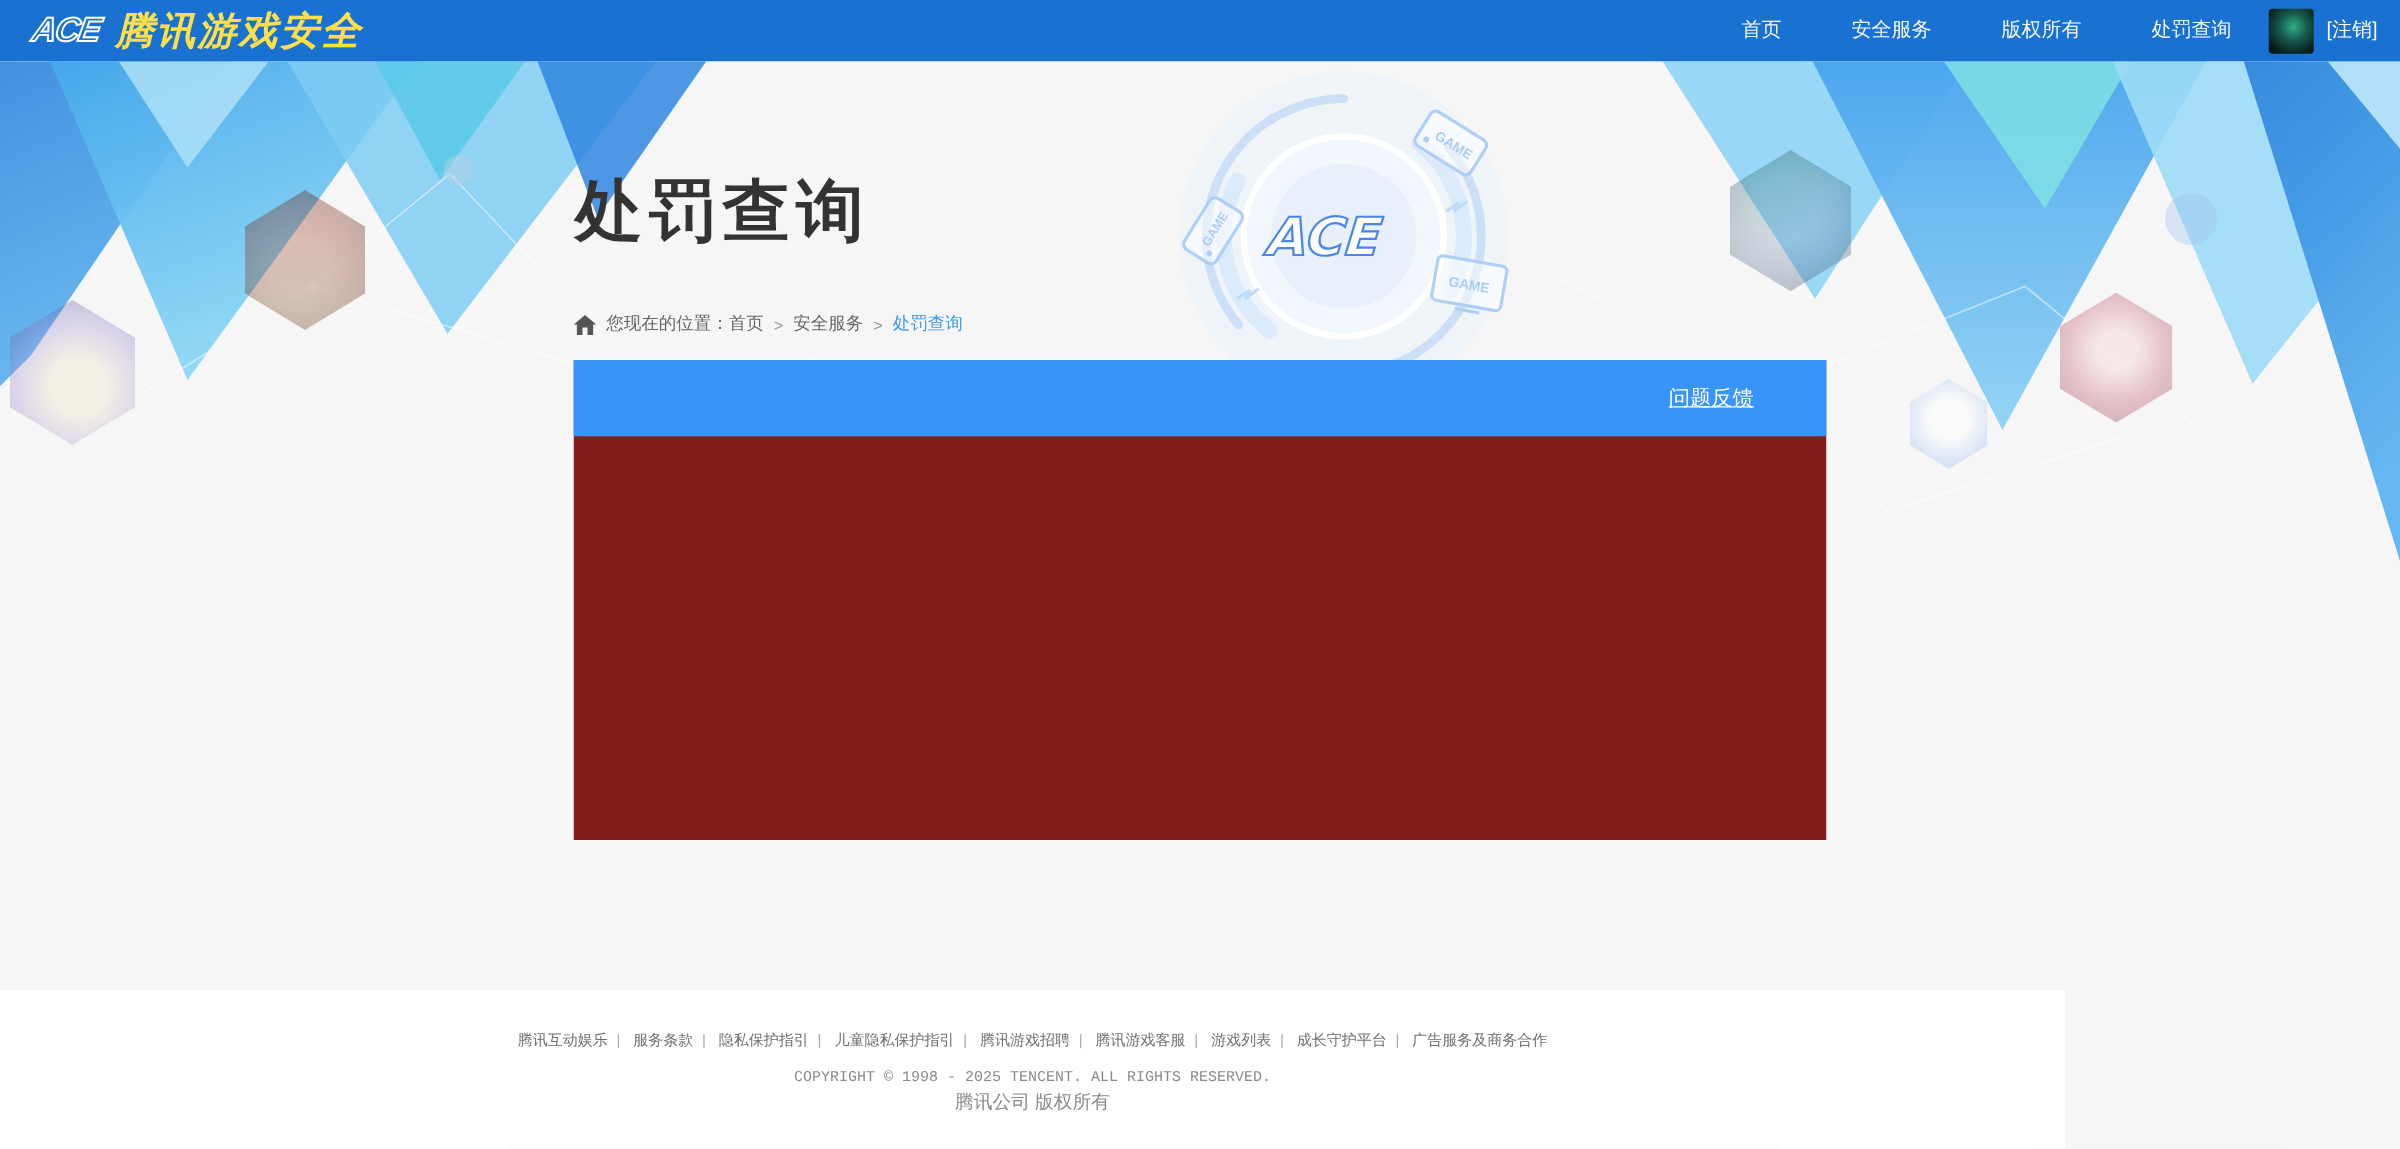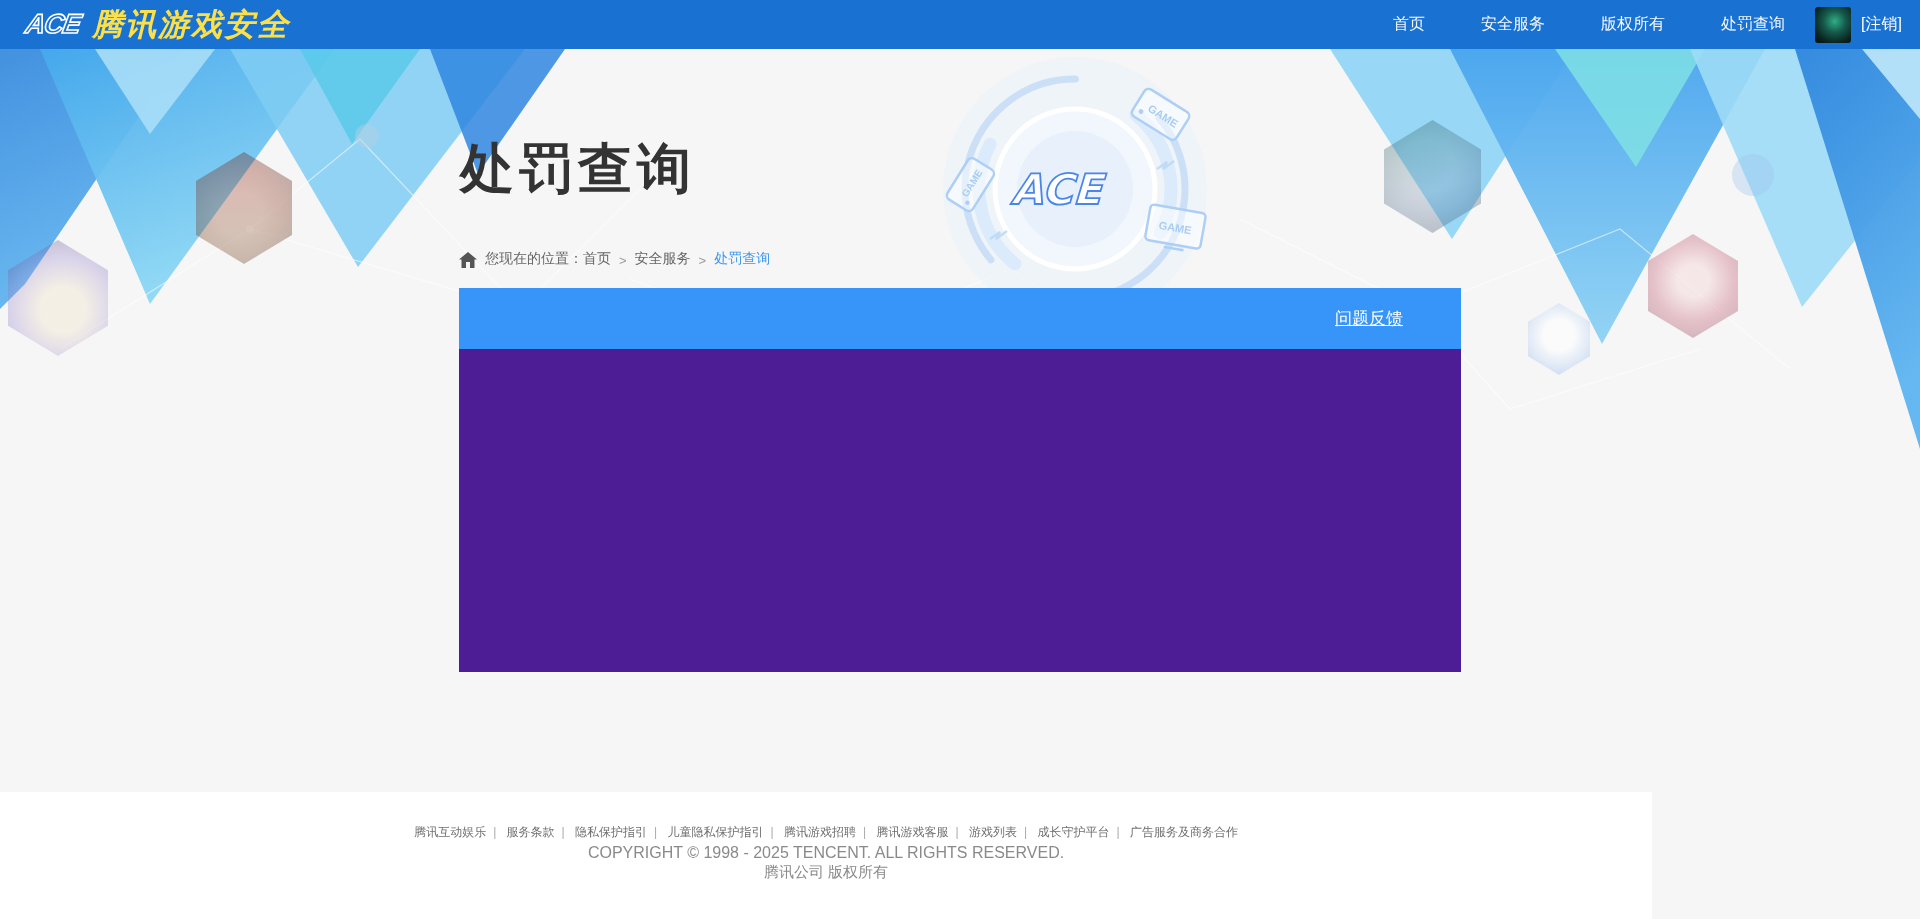--- a/index.html
+++ b/index.html
@@ -33,32 +33,32 @@
   .emblem { position:absolute; left:935px; top:0px; width:280px; height:280px; }
 
   .hero-title { position:absolute; left:460px; top:84px; font-size:54px; font-weight:bold; color:#333333; letter-spacing:5px; }
   .breadcrumb { position:absolute; left:459px; top:201px; display:flex; align-items:flex-end; font-size:14px; color:#666666; }
   .breadcrumb .home-icon { margin-right:8px; display:inline-flex; }
   .breadcrumb .crumb { color:#666666; cursor:pointer; }
   .breadcrumb .sep { color:#999999; margin:0 8px; font-size:13px; }
   .breadcrumb .crumb.current { color:#3b97f0; cursor:default; }
 
   
-  .card { position:absolute; left:459px; top:239px; width:1002px; height:384px; background:#4c1d95; z-index:10; }
+  .card { position:absolute; left:459px; top:239px; width:1002px; height:384px; background:#7f1d1d; z-index:10; }
   .card-bar { height:61px; background:#3794f8; display:flex; align-items:center; justify-content:flex-end; }
   .feedback-link { color:#ffffff; font-size:17px; text-decoration:underline; margin-right:58px; cursor:pointer; }
   .card-body { padding:47px 0 0 49px; }
   .result-msg { font-size:20px; color:#9a9a9a; letter-spacing:1px; }
 
   
   .footer { position:absolute; left:0; top:792px; width:1652px; height:127px; background:#ffffff; text-align:center; padding-top:34px; }
   .footer-links { font-size:12px; color:#6f6f6f; line-height:13px; }
   .footer-links .flink { cursor:pointer; }
   .footer-links .fsep { color:#aaaaaa; margin:0 7px; }
-  .footer-copy { font-size:16px; color:#8a8a8a; margin-top:7px; line-height:13px; }
+  .footer-copy { font-size:12px; color:#8a8a8a; margin-top:17px; line-height:13px;font-family:Liberation Mono, monospace; }
   .footer-company { font-size:15px; color:#8a8a8a; margin-top:6px; line-height:13px; }
 </style>
 </head>
 <body>
 
 <div class="page">
 
   <div class="navbar">
     <div class="logo">
       <span class="logo-mark">ACE</span>

